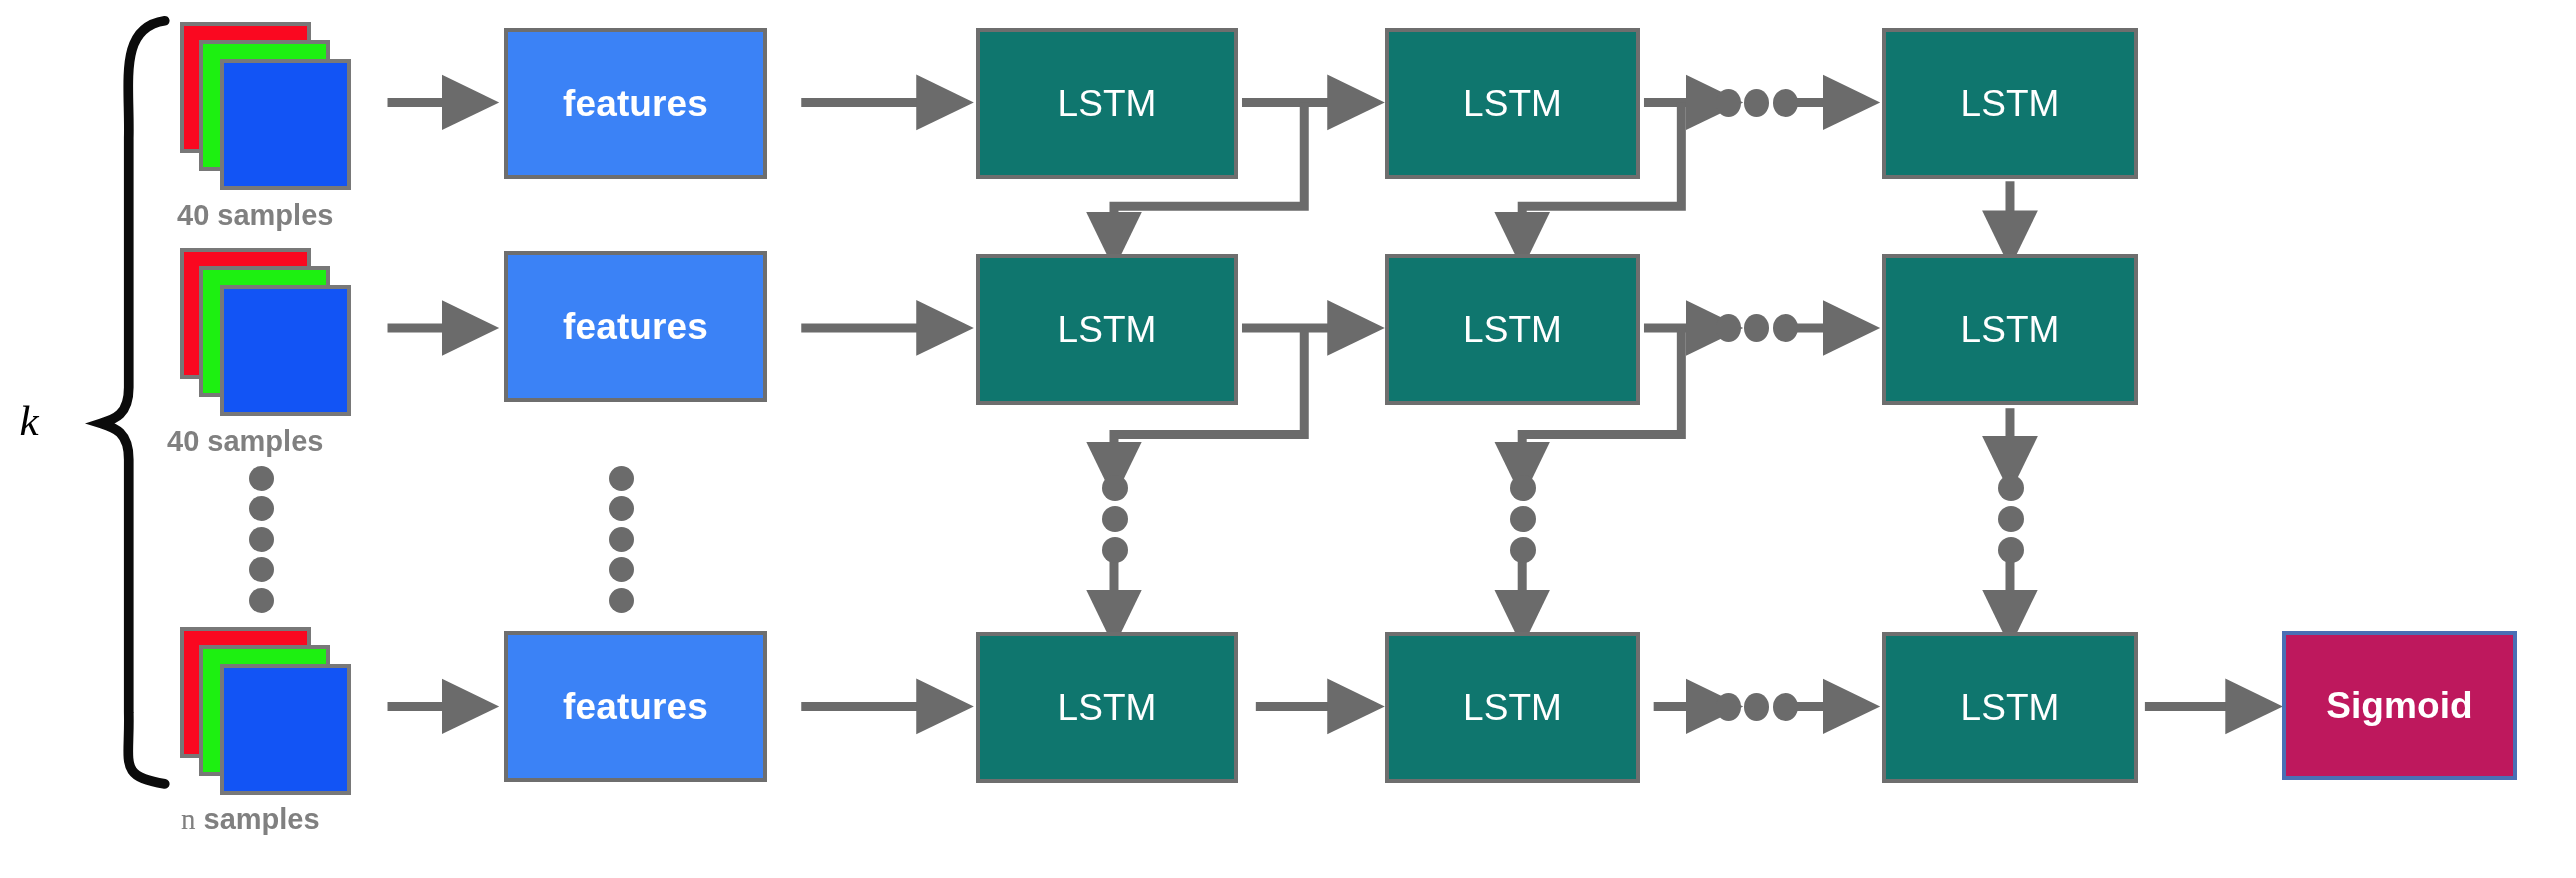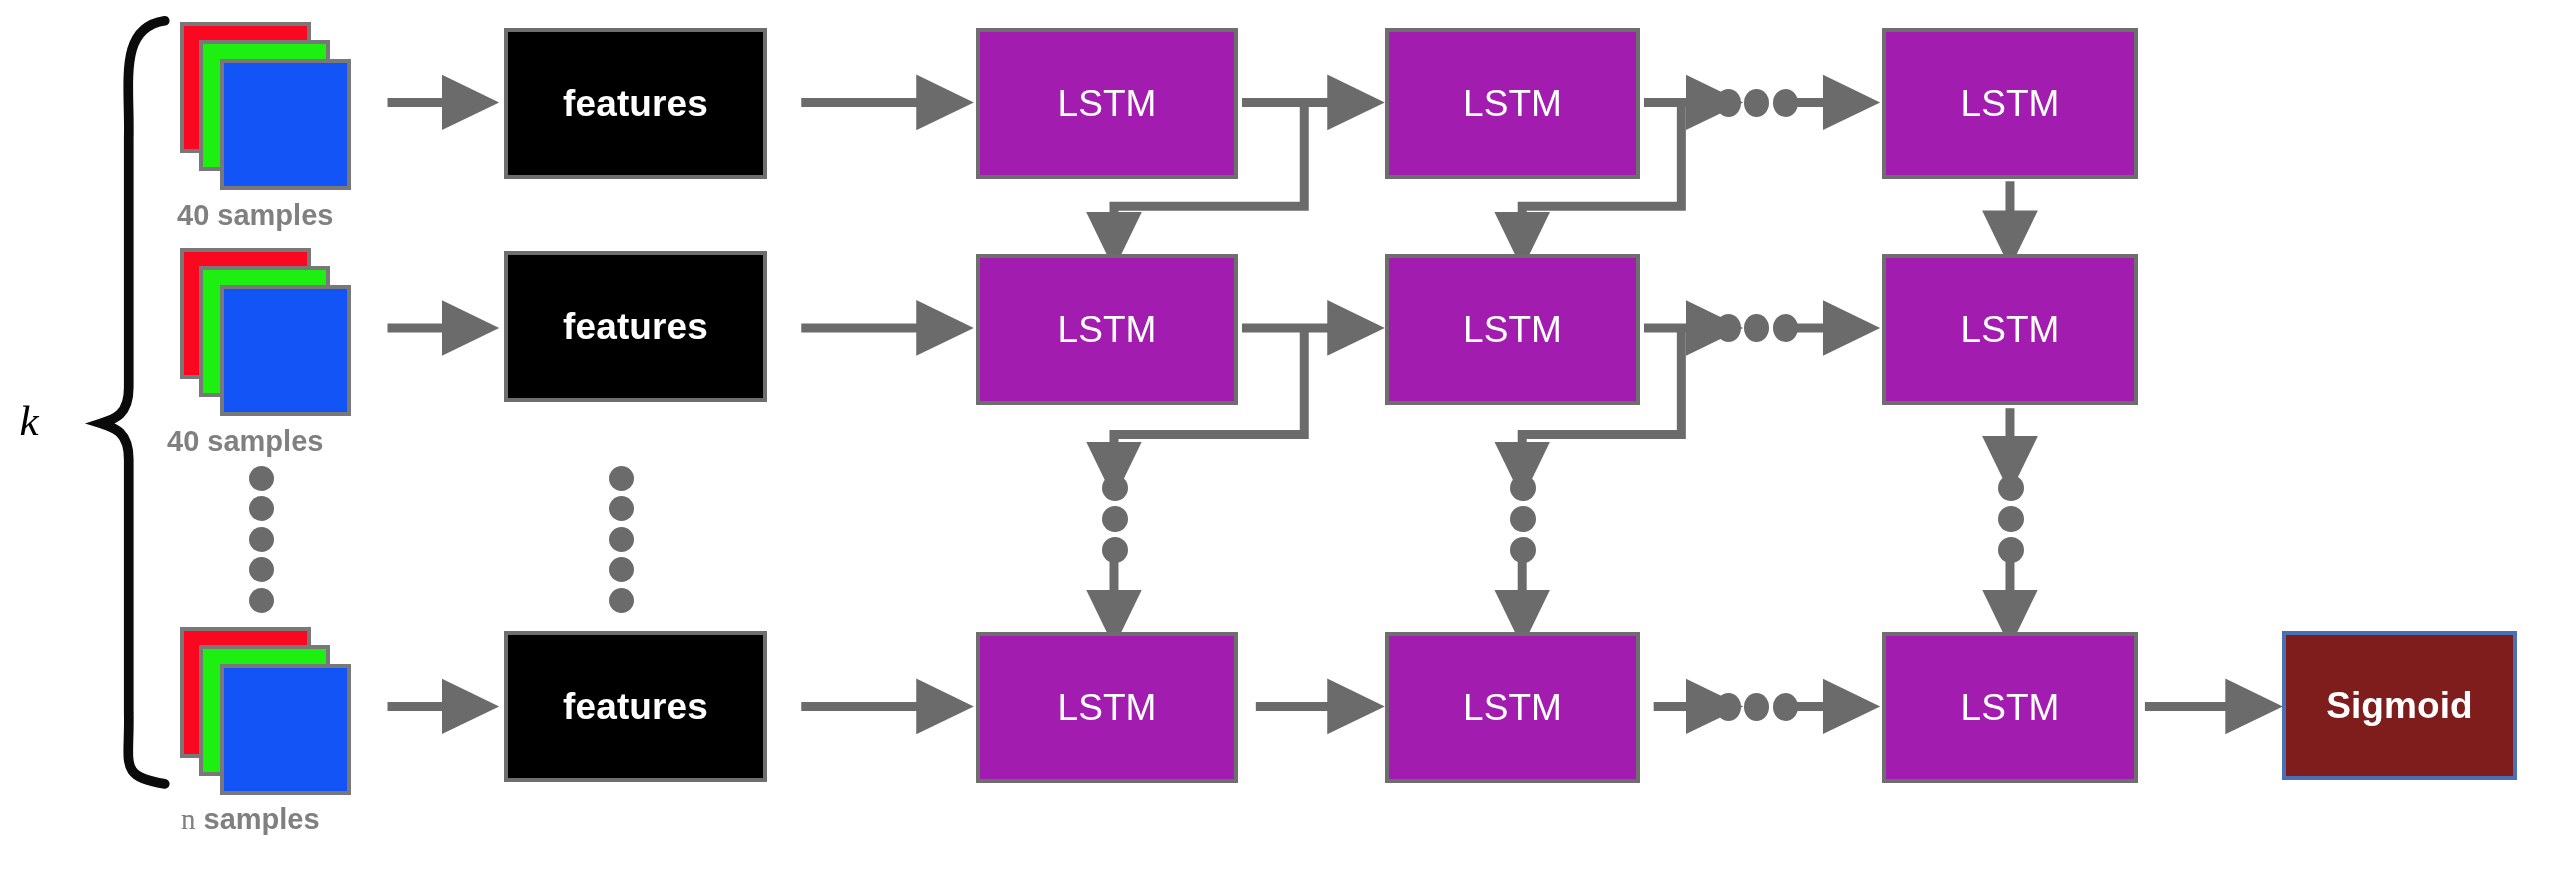--- a/index.html
+++ b/index.html
@@ -4,23 +4,23 @@
 <style>
   html,body{margin:0;padding:0;background:#ffffff;}
   body{width:2576px;height:878px;position:relative;overflow:hidden;
        font-family:"Liberation Sans", sans-serif;}
   #stage{position:absolute;left:0;top:0;width:2576px;height:878px;}
 
   
   .node{position:absolute;box-sizing:border-box;display:flex;
         align-items:center;justify-content:center;
         color:#ffffff;font-weight:bold;letter-spacing:0.1px;}
-  .node.features{background:#000000;border:4.8px solid #6e6e6e;font-size:37px;}
-  .node.lstm{background:#a21caf;border:4.8px solid #6e6e6e;font-size:37px;font-weight:normal;}
-  .node.sigmoid{background:#7f1d1d;border:4.8px solid #4a6fb5;font-size:37px;}
+  .node.features{background:#3b82f6;border:4.8px solid #6e6e6e;font-size:37px;}
+  .node.lstm{background:#0f766e;border:4.8px solid #6e6e6e;font-size:37px;font-weight:normal;}
+  .node.sigmoid{background:#be185d;border:4.8px solid #4a6fb5;font-size:37px;}
 
   
   .stack{position:absolute;}
   .card{position:absolute;box-sizing:border-box;border:4.8px solid #787878;}
   .card.r{background:#fa0820;}
   .card.g{background:#1df011;}
   .card.b{background:#1254f5;}
 
   
   .caption{position:absolute;color:#808080;font-size:29px;font-weight:bold;

